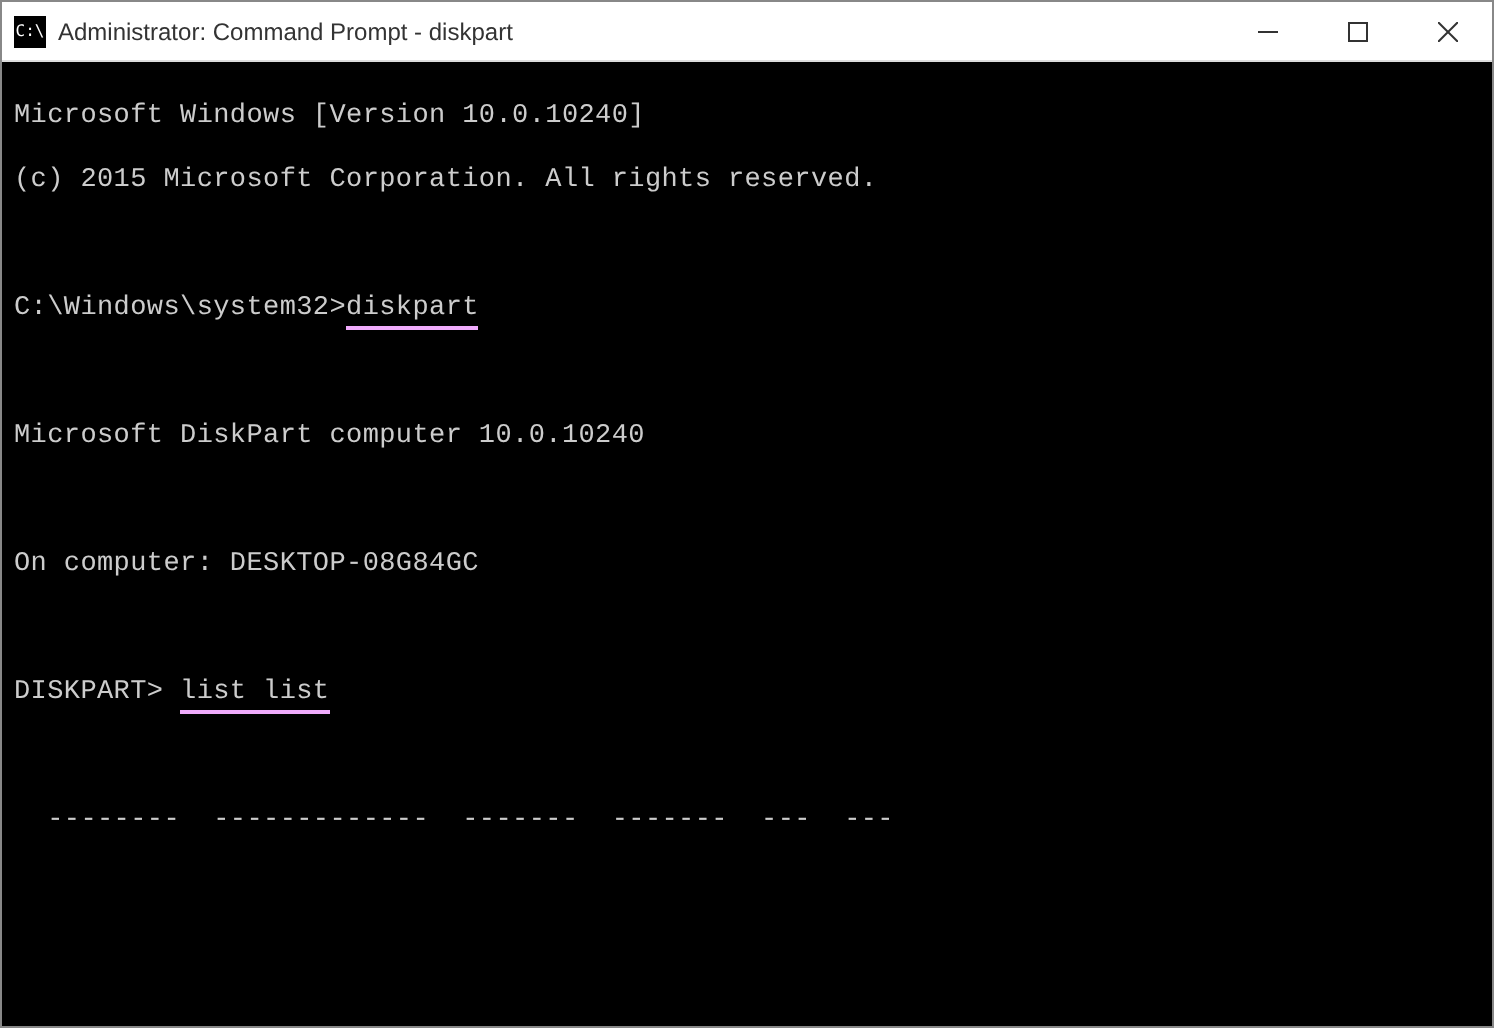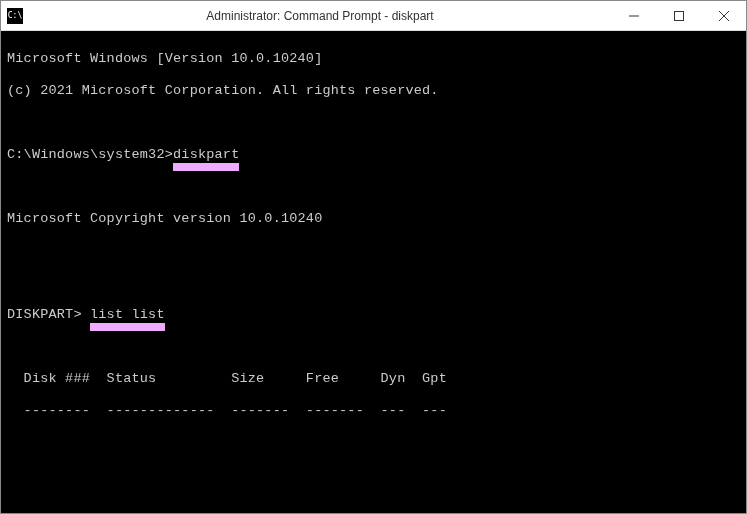--- a/index.html
+++ b/index.html
@@ -35,21 +35,20 @@
       font-family: monospace;
       display: flex;
       align-items: center;
       justify-content: center;
       margin-right: 6px;
     }
     .titlebar-text {
       flex: 1;
       font-size: 12px;
       color: #333;
-      text-align: center;
     }
     .titlebar-buttons {
       display: flex;
       height: 100%;
     }
     .titlebar-btn {
       width: 45px;
       height: 29px;
       display: flex;
       align-items: center;
@@ -67,21 +66,21 @@
       line-height: 16px;
       padding: 4px 6px;
       overflow: hidden;
       white-space: pre;
       letter-spacing: 0.2px;
     }
     .console-line {
       white-space: pre;
     }
     .ul-red {
-      border-bottom: 8px solid #f0abfc;
+      border-bottom: 2px solid #f0abfc;
       padding-bottom: 1px;
     }
     .blank { height: 16px; }
   </style>
 </head>
 <body>
 
 <div class="window">
   <div class="titlebar">
     <div class="titlebar-icon">C:\</div>
@@ -101,30 +100,30 @@
         <svg width="10" height="10" viewBox="0 0 10 10">
             <line x1="0" y1="0" x2="10" y2="10" stroke="#333" stroke-width="1"></line>
             <line x1="10" y1="0" x2="0" y2="10" stroke="#333" stroke-width="1"></line>
           </svg>
       </div>
     </div>
   </div>
 
   <div class="console">
 <div class="console-line">Microsoft Windows [Version 10.0.10240]</div>
-<div class="console-line">(c) 2021 Microsoft Corporation. All rights reserved.</div>
+<div class="console-line">(c) 2015 Microsoft Corporation. All rights reserved.</div>
 <div class="blank"></div>
 <div class="console-line"><span>C:\Windows\system32&gt;</span><span class="ul-red">diskpart</span></div>
 <div class="blank"></div>
-<div class="console-line">Microsoft Copyright version 10.0.10240</div>
+<div class="console-line">Microsoft DiskPart computer 10.0.10240</div>
 <div class="blank"></div>
+<div class="console-line">On computer: DESKTOP-08G84GC</div>
 <div class="blank"></div>
 <div class="console-line"><span>DISKPART&gt; </span><span class="ul-red">list list</span></div>
 <div class="blank"></div>
-<div class="console-line">  Disk ###  Status         Size     Free     Dyn  Gpt</div>
 <div class="console-line">  --------  -------------  -------  -------  ---  ---</div>
 
 
 
 
 
 
 
 
 

